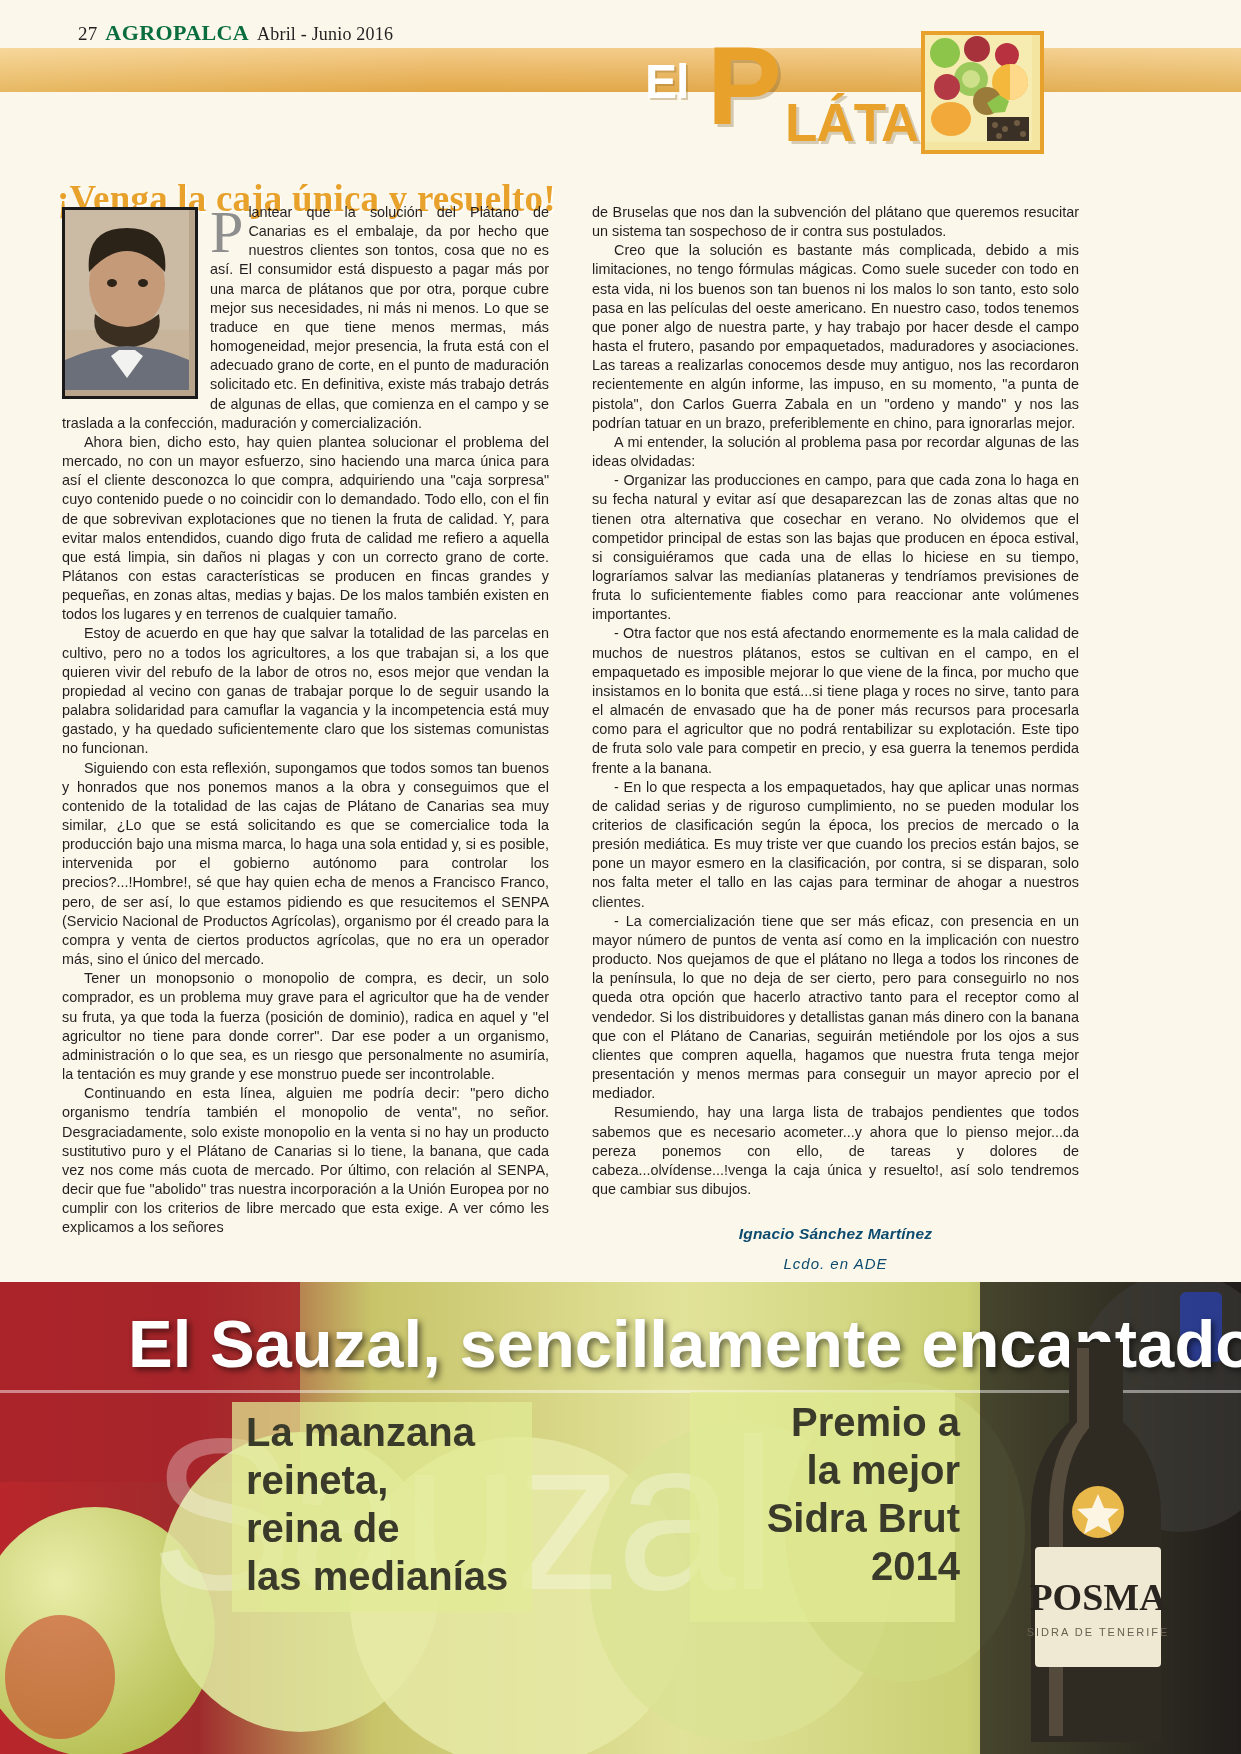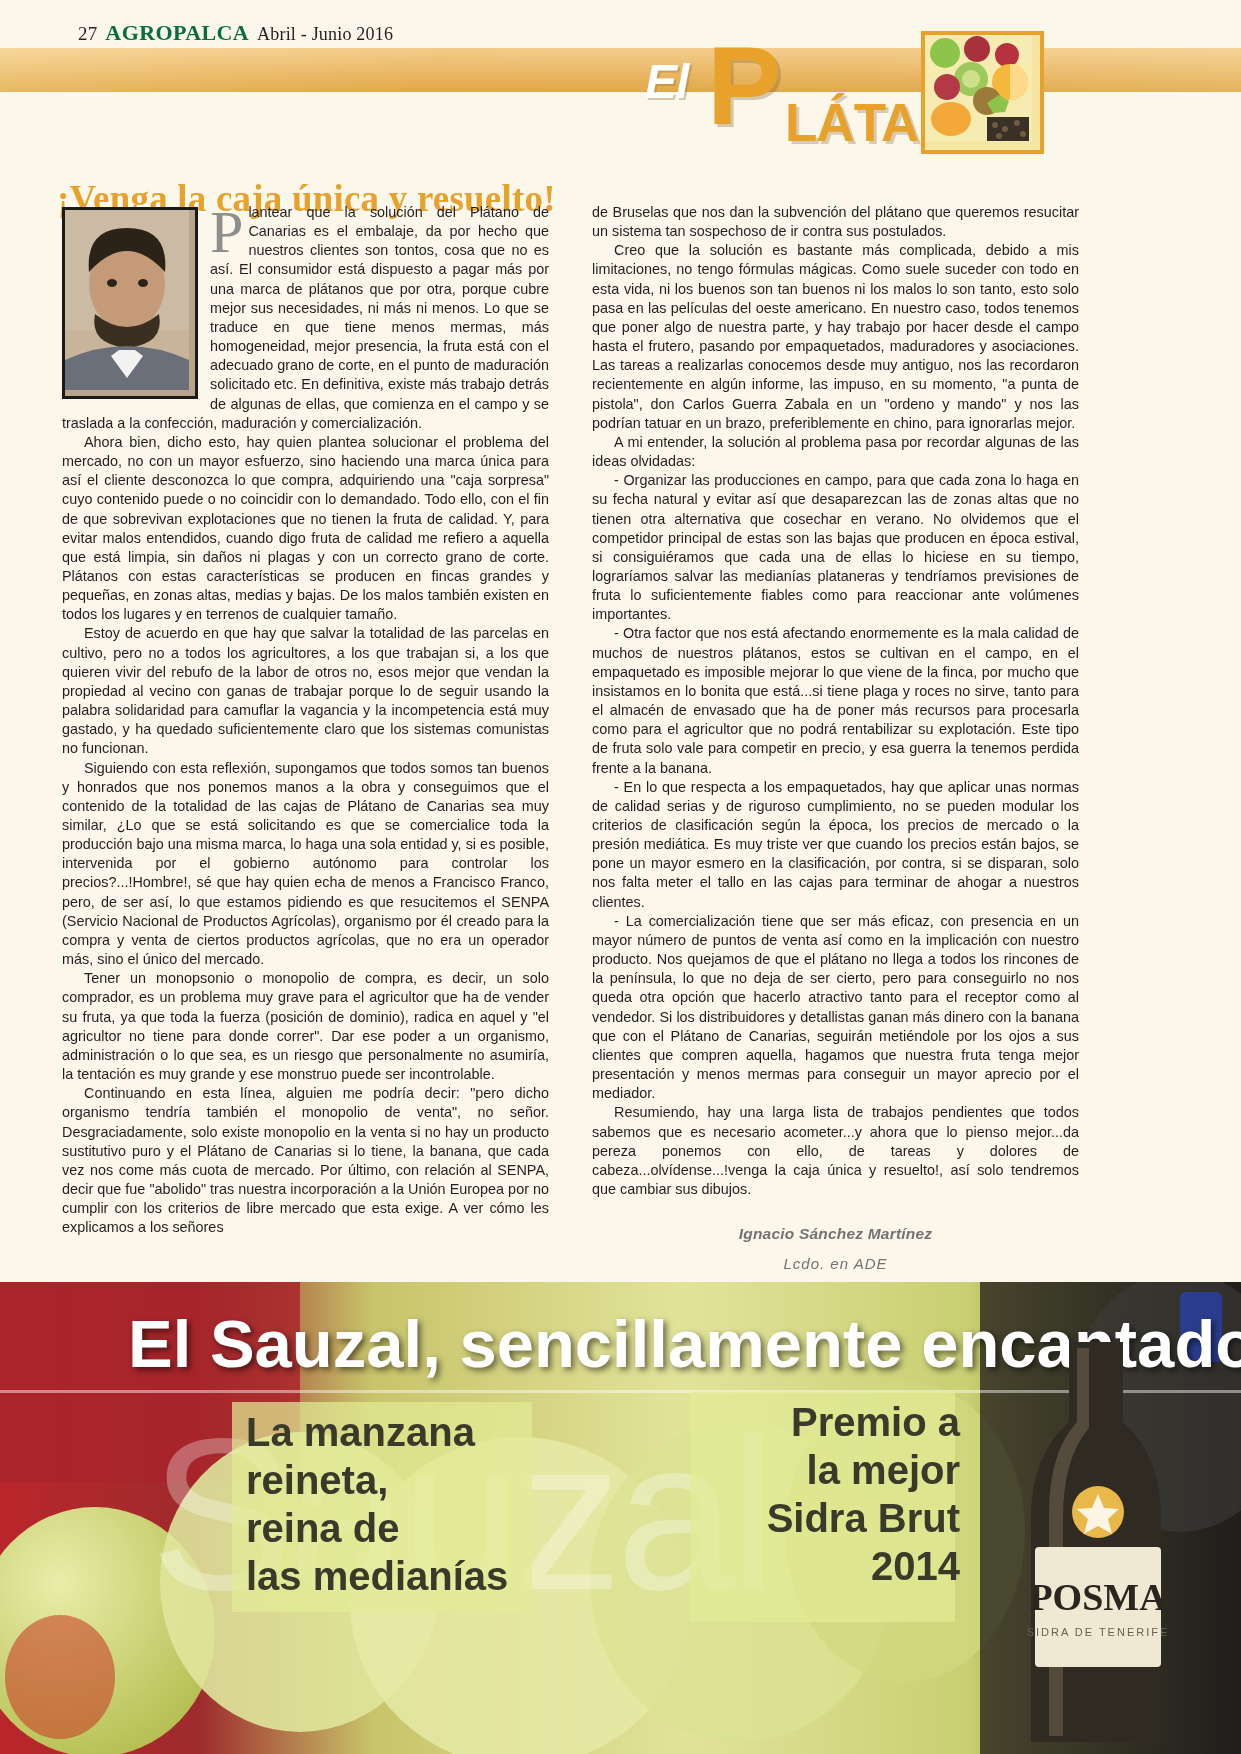--- a/index.html
+++ b/index.html
@@ -35,21 +35,21 @@
   .band-shade{
     position:absolute;left:0;top:48px;width:1241px;height:44px;
     background:linear-gradient(to bottom,rgba(255,255,255,.35),rgba(0,0,0,.05));
   }
 
   
   .seclogo{position:absolute;left:645px;top:34px;width:470px;height:120px;}
   .seclogo .el{
     position:absolute;left:0px;top:20px;
     font-family:"Liberation Sans", sans-serif;
-    font-weight:bold;font-style:italic;font-size:48px;
+    font-weight:bold;font-size:48px;
     color:#ffffff;letter-spacing:-1px;
     text-shadow:2px 2px 0 rgba(150,110,40,.35);
   }
   .seclogo .pbig{
     position:absolute;left:62px;top:-4px;
     font-family:"Liberation Sans", sans-serif;
     font-weight:bold;font-size:112px;line-height:112px;
     color:#e8a22c;
     text-shadow:3px 3px 0 rgba(120,90,40,.30);
   }
@@ -102,21 +102,21 @@
     font-size:60px;line-height:50px;
     color:#8e8e8e;
     padding:2px 5px 0 0;margin-top:2px;
   }
 
   
   .sig{
     position:absolute;left:592px;top:1225px;width:487px;
     text-align:center;
     font-family:"Liberation Sans", sans-serif;
-    color:#737373;
+    color:#0c4a6e;
   }
   .sig .name{font-weight:bold;font-style:italic;font-size:15.5px;letter-spacing:.2px;}
   .sig .deg{font-style:italic;font-size:15px;margin-top:12px;letter-spacing:1px;}
 
   
   .ad{
     position:absolute;left:0;top:1282px;width:1241px;height:472px;
     overflow:hidden;background:#d8d3bd;
   }
   .ad .photo{position:absolute;inset:0;}

